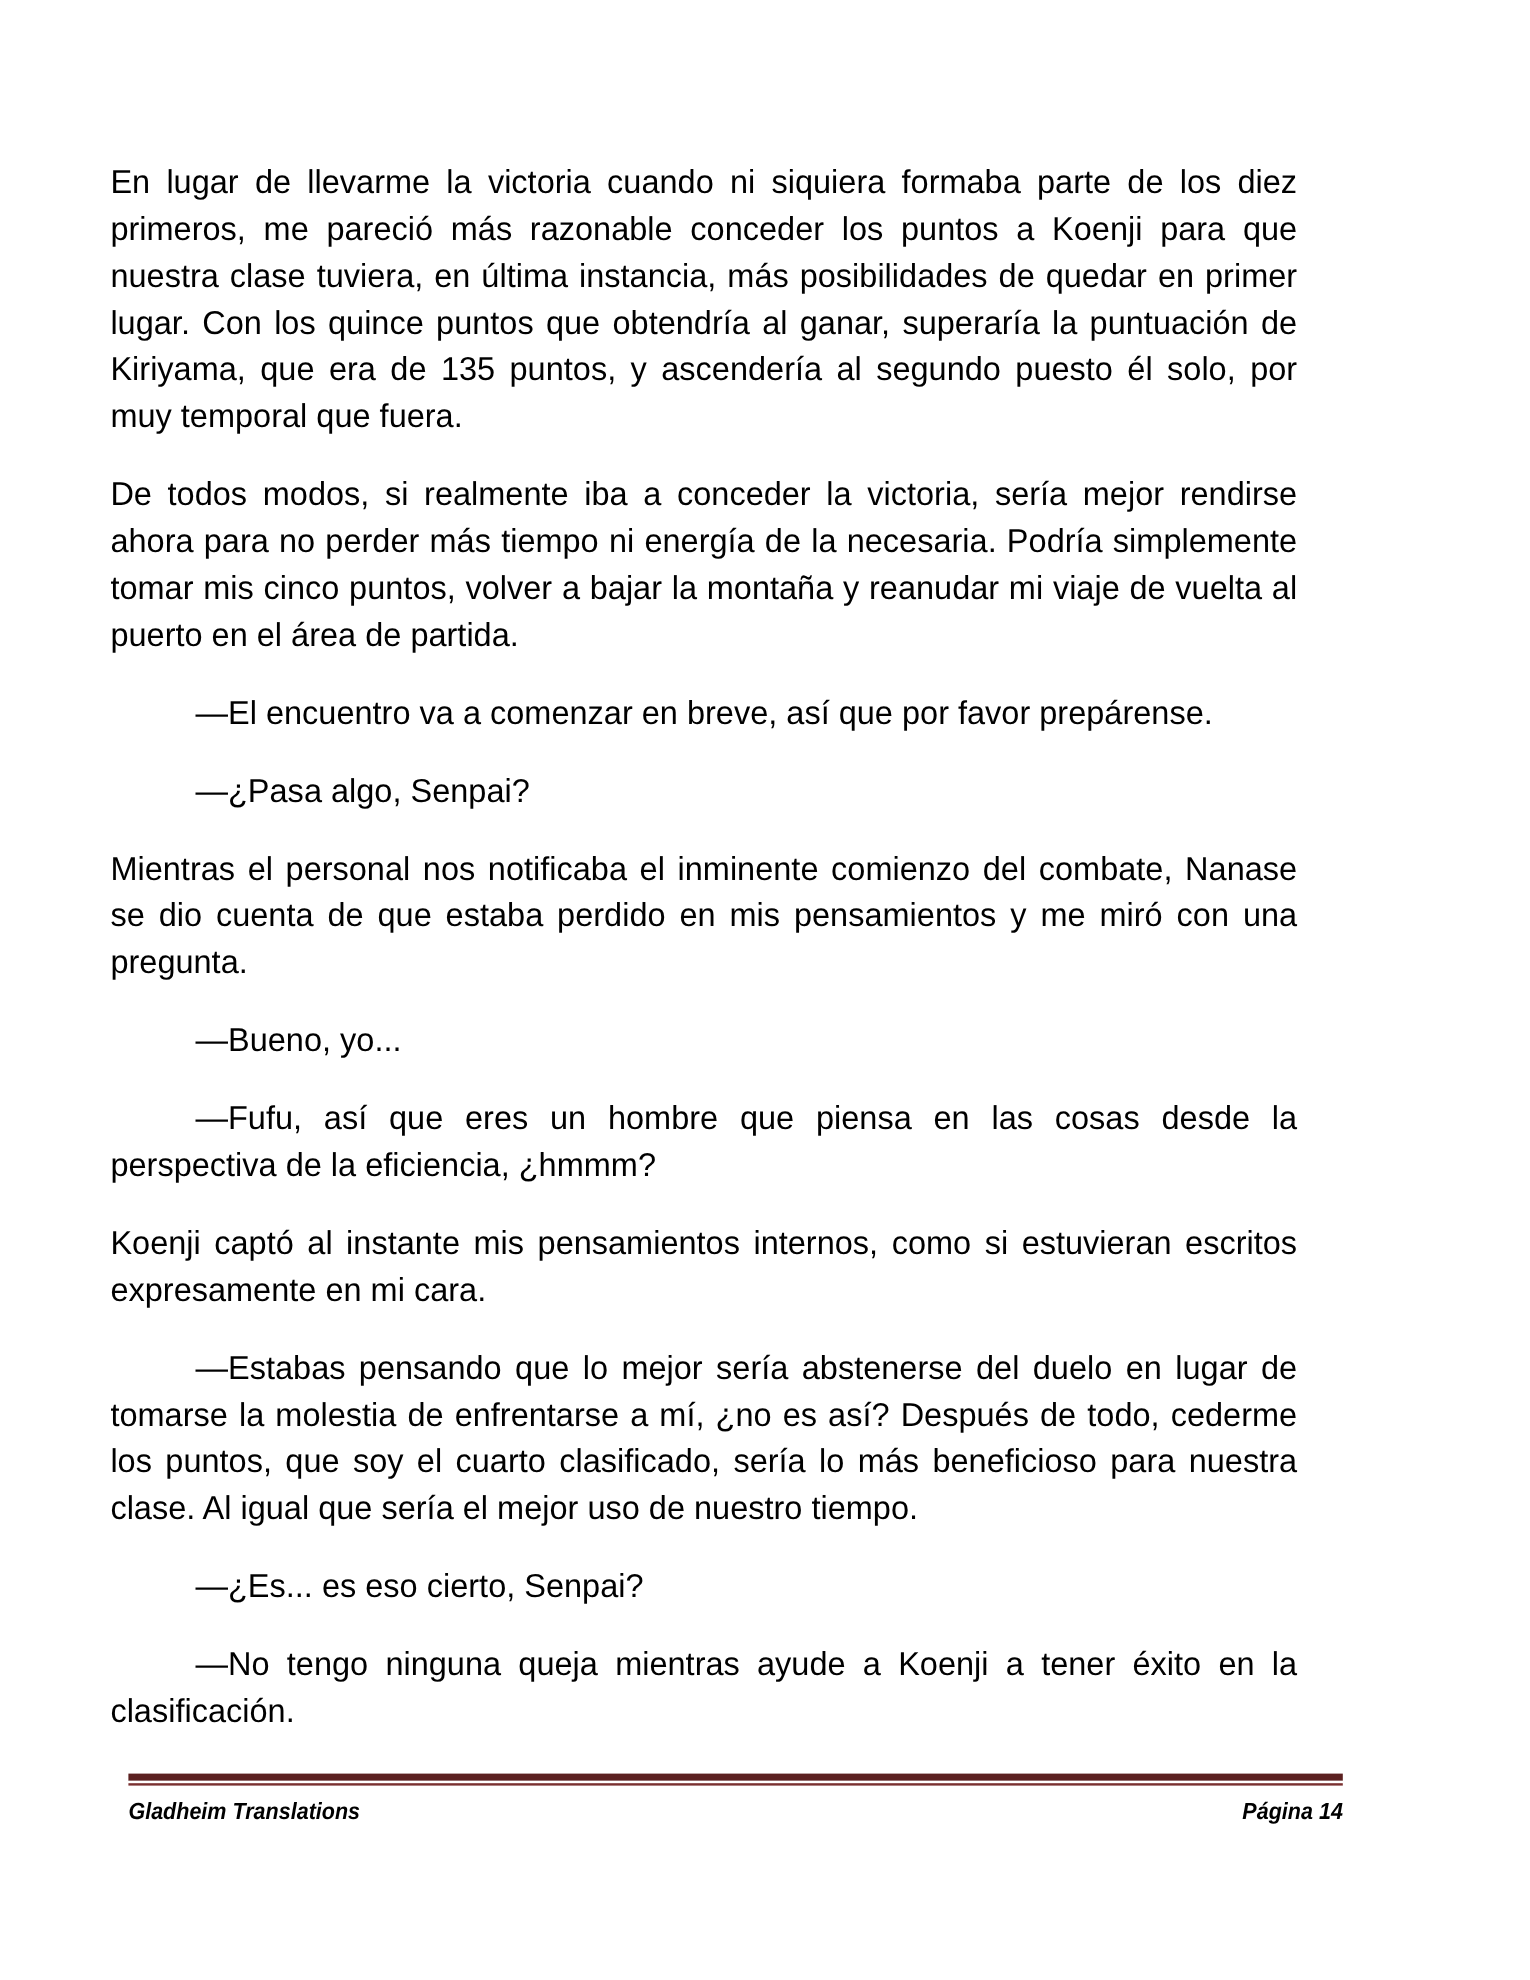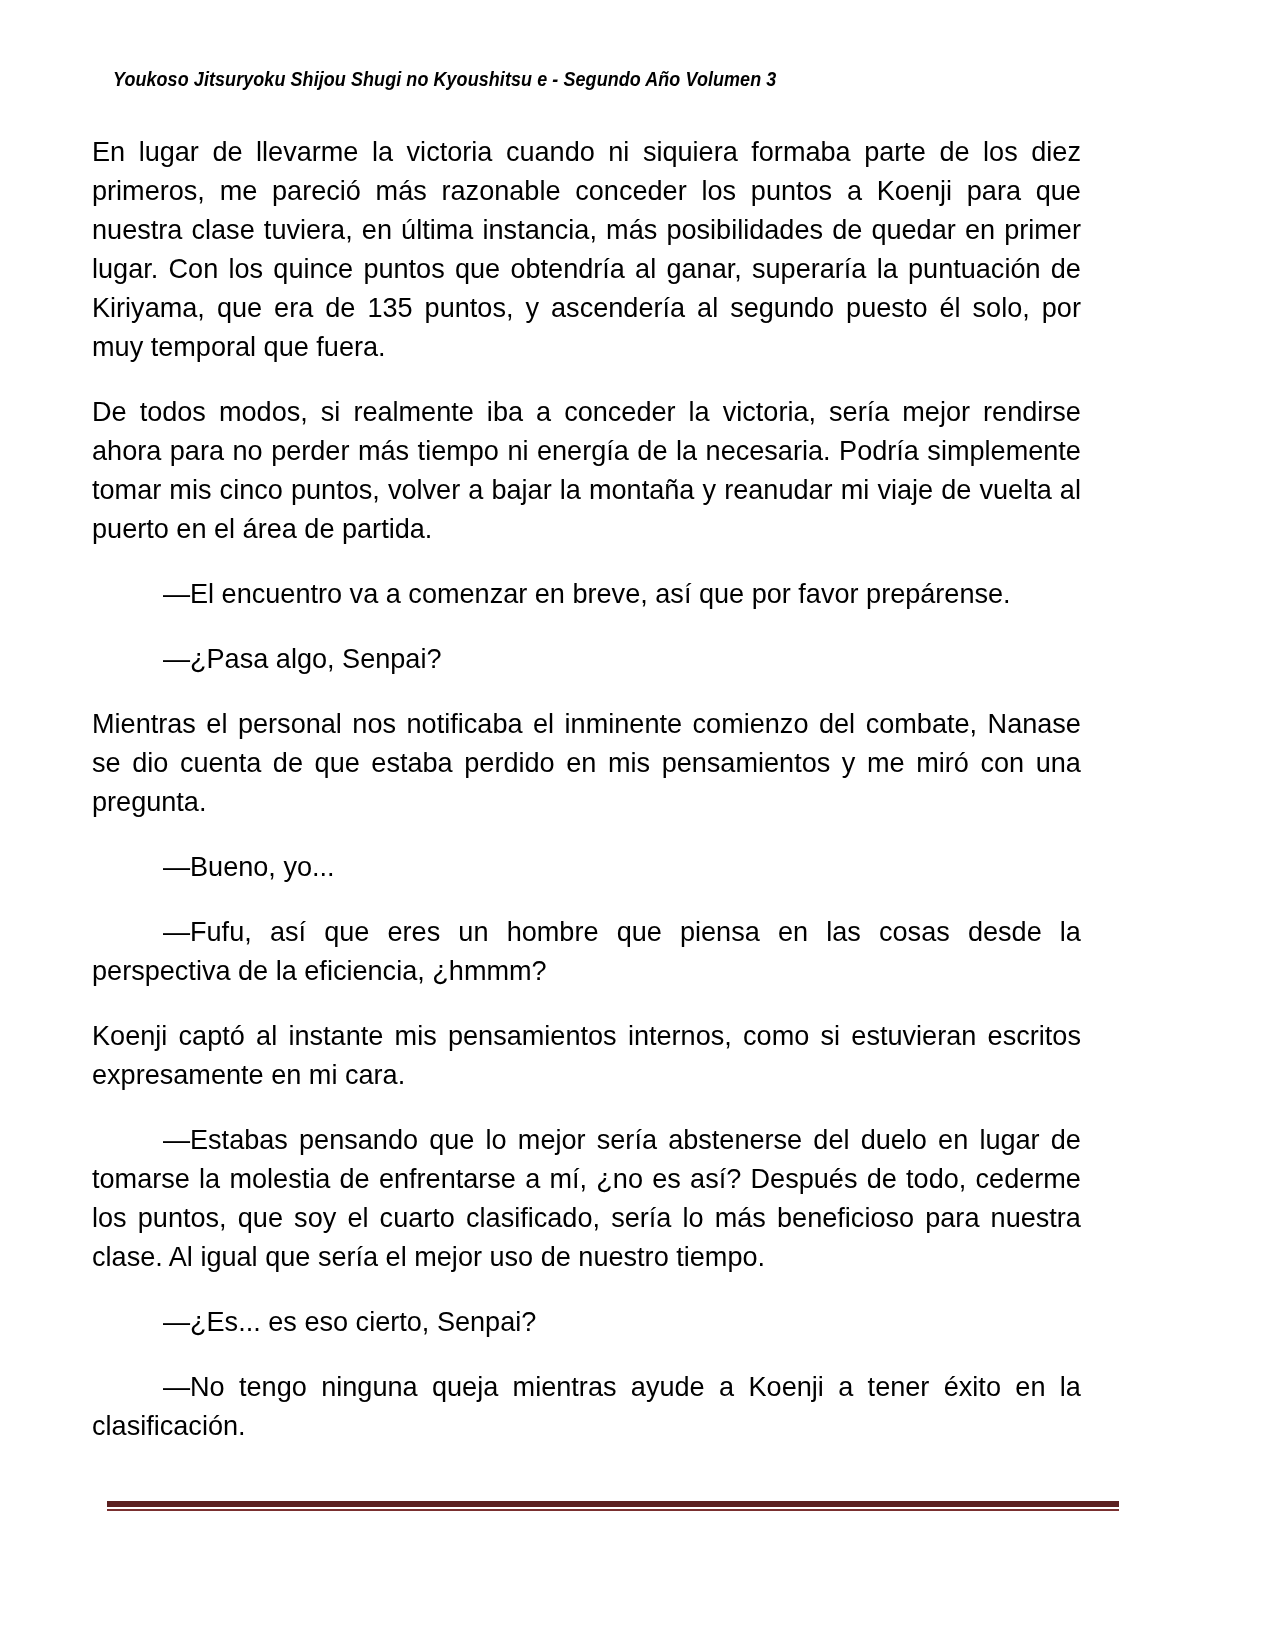--- a/index.html
+++ b/index.html
@@ -115,23 +115,20 @@
   }
 
   .footer-left { transform-origin: left center; }
   .footer-right { transform-origin: right center; }
 </style>
 </head>
 <body>
 
 <div class="page">
 
-  <div class="doc-header">
-    <div class="doc-header-title">Youkoso Jitsuryoku Shijou Shugi no Kyoushitsu e - Segundo Año Volumen 3</div>
-  </div>
 
   <div class="doc-body">
     <p class="para gap-after">En lugar de llevarme la victoria cuando ni siquiera formaba parte de los diez primeros, me pareció más razonable conceder los puntos a Koenji para que nuestra clase tuviera, en última instancia, más posibilidades de quedar en primer lugar. Con los quince puntos que obtendría al ganar, superaría la puntuación de Kiriyama, que era de 135 puntos, y ascendería al segundo puesto él solo, por muy temporal que fuera.</p>
     <p class="para gap-after">De todos modos, si realmente iba a conceder la victoria, sería mejor rendirse ahora para no perder más tiempo ni energía de la necesaria. Podría simplemente tomar mis cinco puntos, volver a bajar la montaña y reanudar mi viaje de vuelta al puerto en el área de partida.</p>
     <p class="para indent gap-after">—El encuentro va a comenzar en breve, así que por favor prepárense.</p>
     <p class="para indent gap-after">—¿Pasa algo, Senpai?</p>
     <p class="para gap-after">Mientras el personal nos notificaba el inminente comienzo del combate, Nanase se dio cuenta de que estaba perdido en mis pensamientos y me miró con una pregunta.</p>
     <p class="para indent gap-after">—Bueno, yo...</p>
     <p class="para indent gap-after">—Fufu, así que eres un hombre que piensa en las cosas desde la perspectiva de la eficiencia, ¿hmmm?</p>
     <p class="para gap-after">Koenji captó al instante mis pensamientos internos, como si estuvieran escritos expresamente en mi cara.</p>
@@ -139,15 +136,19 @@
     <p class="para indent gap-after">—¿Es... es eso cierto, Senpai?</p>
     <p class="para indent">—No tengo ninguna queja mientras ayude a Koenji a tener éxito en la clasificación.</p>
   </div>
 
   <div class="doc-footer">
     <div class="footer-rule-wrap">
       <div class="footer-rule-thick"></div>
       <div class="footer-rule-gap"></div>
       <div class="footer-rule-thin"></div>
     </div>
+    <div class="footer-row">
+      <div class="footer-text footer-left">Gladheim Translations</div>
+      <div class="footer-text footer-right">Página 14</div>
+    </div>
   </div>
 
 </div>
 
 </body></html>

